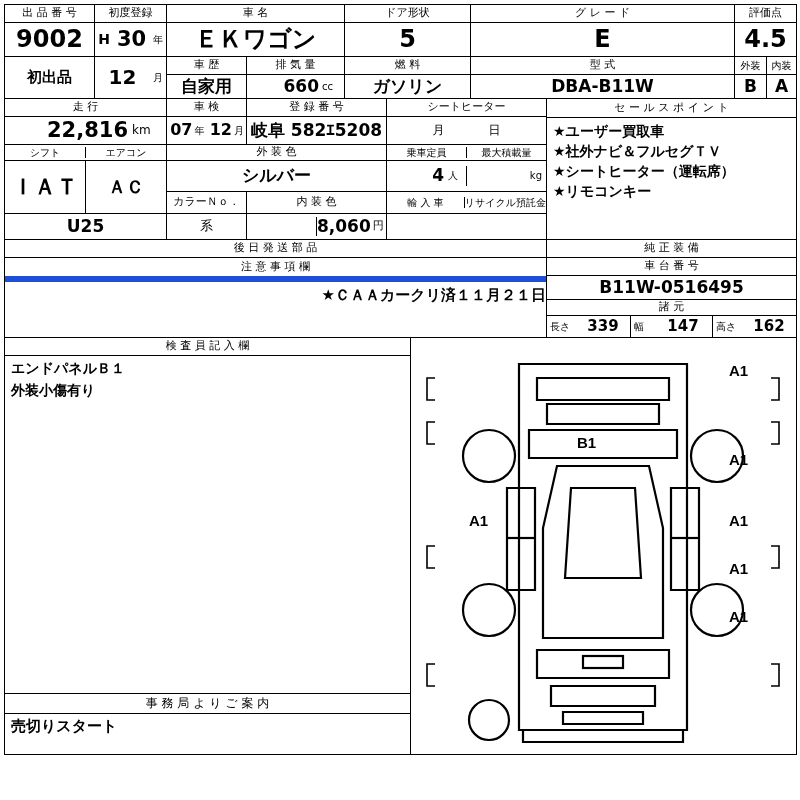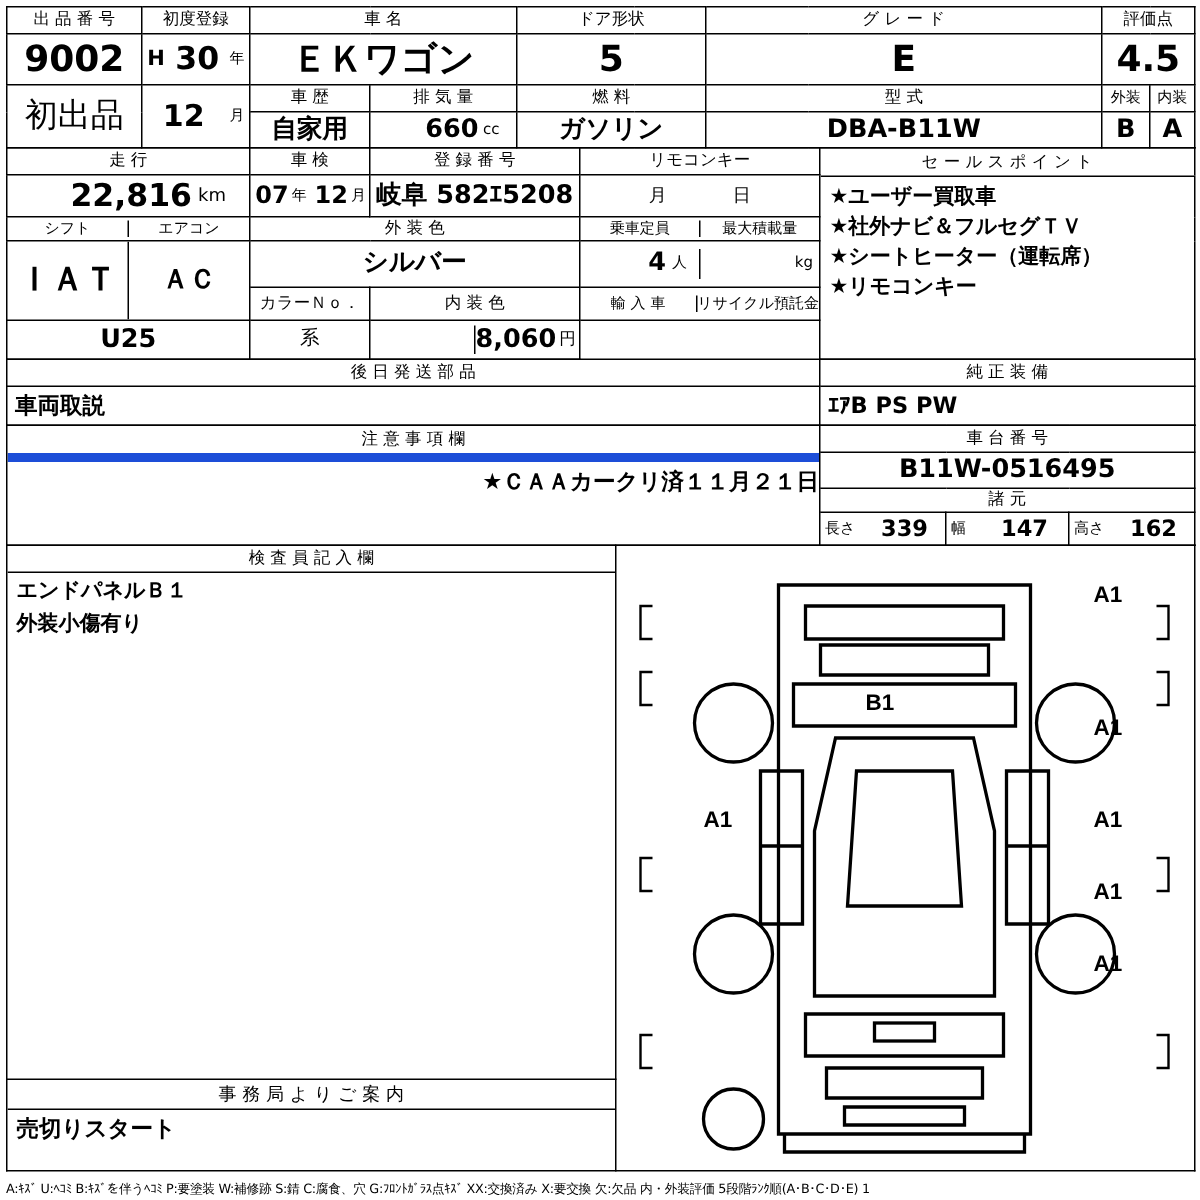--- a/index.html
+++ b/index.html
@@ -25,21 +25,21 @@
     padding:0;
     font-size:13px;
     line-height:1.15;
     white-space:nowrap;
     overflow:hidden;
   }
   .hdr{font-size:11px;background:#fff;}
   .hdr-sm{font-size:10px;}
   .val{font-size:17px;font-weight:bold;}
   .val-lg{font-size:24px;font-weight:bold;}
-  .val-md{font-size:22px;font-weight:normal;}
+  .val-md{font-size:15px;font-weight:bold;}
   .left{text-align:left;padding-left:5px;}
 
   
   .inner{width:100%;height:100%;border-collapse:collapse;}
   .inner td{border:none;}
   .inner td.b-r{border-right:1px solid #000;}
 
   .points{font-size:14px;font-weight:bold;line-height:1.42;text-align:left;padding-left:6px;}
   .notes{font-size:15px;font-weight:bold;text-align:right;padding-left:6px;}
   .insp{font-size:14px;font-weight:bold;text-align:left;padding:3px 0 0 6px;line-height:1.35;}
@@ -144,21 +144,21 @@
         <col style="width:80px">
         <col style="width:140px">
       <col style="width:160px">
         <col style="width:250px">
     </colgroup>
     <tbody>
         <tr style="height:18px">
       <td class="hdr">走 行</td>
       <td class="hdr">車 検</td>
       <td class="hdr">登 録 番 号</td>
-      <td class="hdr">リモコンキー</td>
+      <td class="hdr">シートヒーター</td>
       <td class="hdr" rowspan="6" style="vertical-align:top">
         <table class="inner">
           <tbody>
                 <tr>
                   <td style="height:18px;border-bottom:1px solid #000;font-size:11px">セ ー ル ス ポ イ ン ト</td>
                 </tr>
           <tr>
                   <td style="vertical-align:top;padding-top:4px">
             <div class="points">★ユーザー買取車</div>
             <div class="points">★社外ナビ＆フルセグＴＶ</div>
@@ -303,24 +303,20 @@
 
   <table class="grid" style="margin-top:-1px">
     <colgroup>
         <col style="width:542px">
         <col style="width:250px">
       </colgroup>
     <tbody>
         <tr style="height:18px">
       <td class="hdr">後 日 発 送 部 品</td>
       <td class="hdr">純 正 装 備</td>
-    </tr>
-    <tr style="height:26px">
-      <td class="left val" style="font-size:15px">車両取説</td>
-      <td class="left val" style="font-size:15px">ｴｱB PS PW</td>
     </tr>
   </tbody>
     </table>
 
   <table class="grid" style="margin-top:-1px">
     <colgroup>
       <col style="width:542px">
         <col style="width:84px">
         <col style="width:82px">
         <col style="width:84px">
@@ -480,14 +476,13 @@
             <div style="font-size:15px;font-weight:bold;text-align:left;padding:4px 0 0 6px">売切りスタート</div>
           </td>
                 </tr>
         </tbody>
             </table>
       </td>
     </tr>
   </tbody>
     </table>
 
-  <div class="footer">A:ｷｽﾞ  U:ﾍｺﾐ  B:ｷｽﾞを伴うﾍｺﾐ  P:要塗装  W:補修跡  S:錆  C:腐食、穴  G:ﾌﾛﾝﾄｶﾞﾗｽ点ｷｽﾞ  XX:交換済み  X:要交換  欠:欠品  内・外装評価 5段階ﾗﾝｸ順(A･B･C･D･E)  1</div>
 </div>
 
 </body></html>

